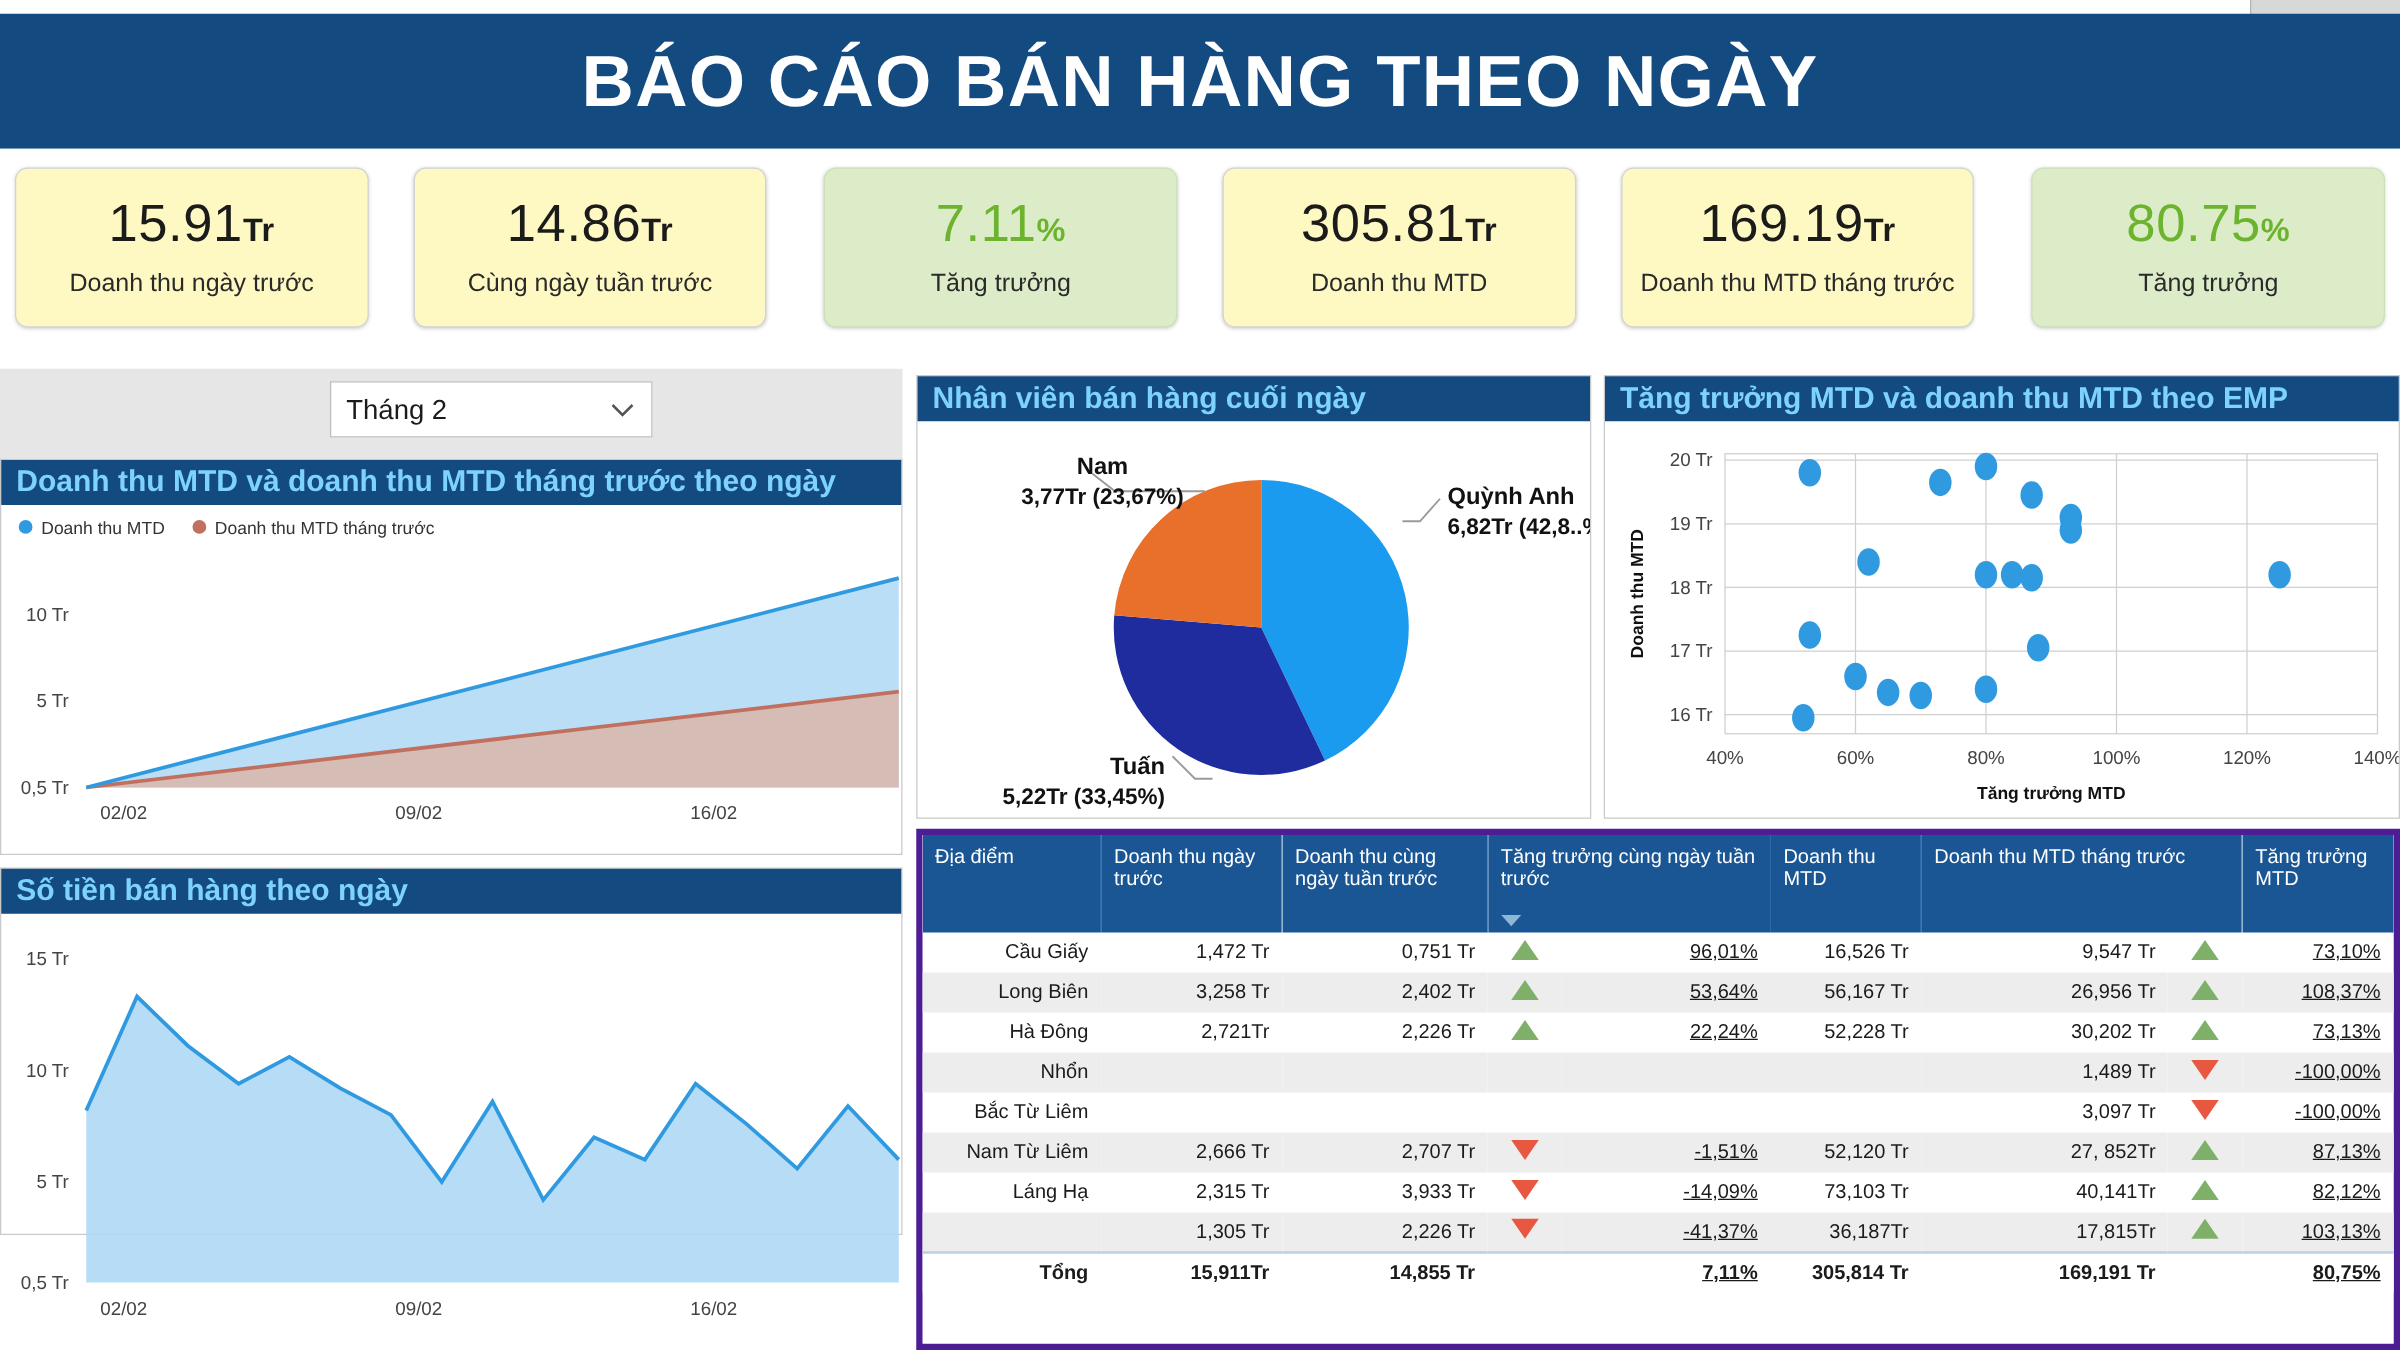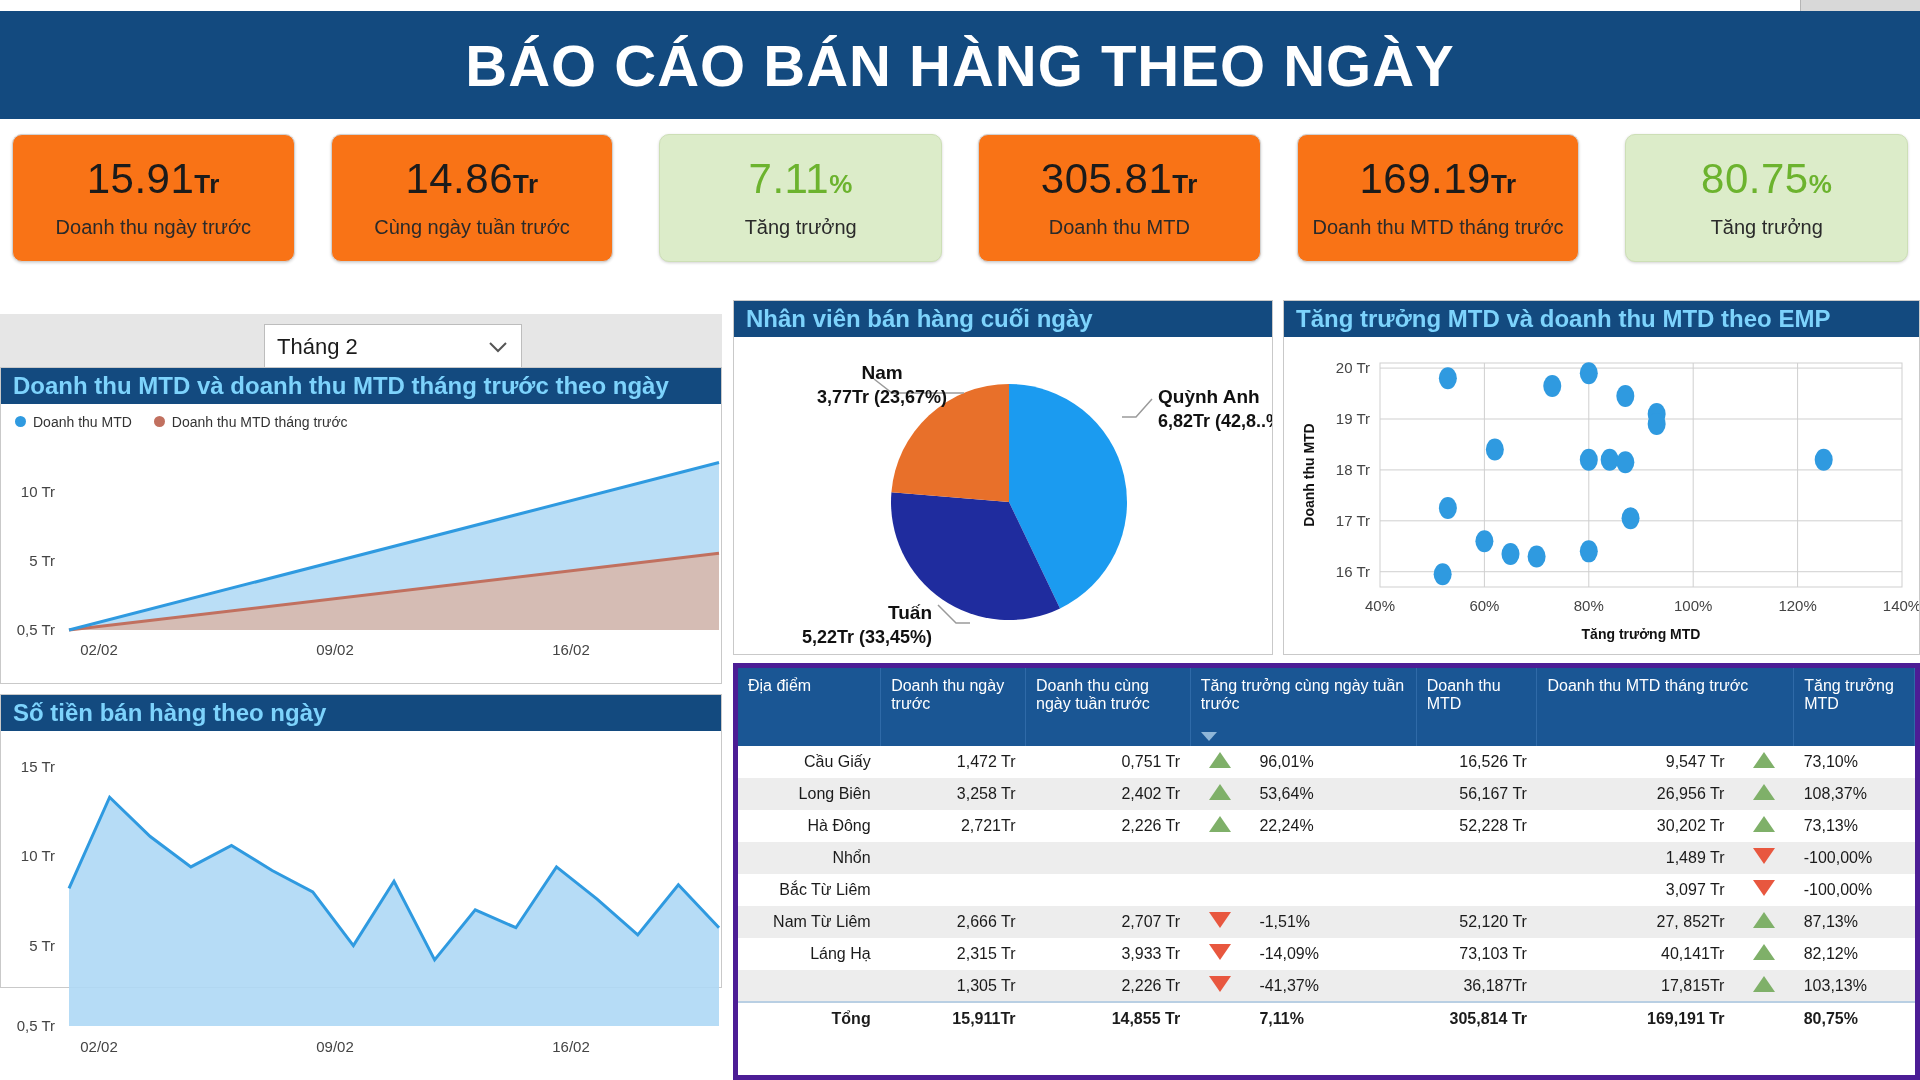--- a/index.html
+++ b/index.html
@@ -26,33 +26,33 @@
     background: #d8d8d8; border-left: 1px solid #b5b5b5; border-bottom:1px solid #b5b5b5;
   }
 
   
   .kpi-strip {
     position: absolute; left: 0; top: 119px; width: 1920px; height: 170px;
     background: #ffffff; display: flex; gap: 36px; padding: 15px 12px 0 12px;
   }
   .kpi {
     flex: 1 1 0; height: 128px; border-radius: 10px;
-    background: #f97316; border: 1px solid #d2d2d2;
+    background: #fef9c3; border: 1px solid #d2d2d2;
     box-shadow: 0 1px 3px rgba(0,0,0,.18);
     display: flex; flex-direction: column; align-items: center; justify-content: center;
   }
   .kpi.green { background: #dcecc9; border-color: #cddfb6; margin-left: 10px; }
   .kpi .val { font-size: 42px; color: #1b1b1b; letter-spacing: .5px; line-height: 1; }
   .kpi .val .unit { font-size: 26px; font-weight: bold; }
   .kpi.green .val { color: #6cb32e; }
   .kpi .lbl { margin-top: 16px; font-size: 20px; color: #2a2a2a; }
 
   
   .slicer-band {
-    position: absolute; left: 0; top: 295px; width: 722px; height: 88px; background: #e6e6e6; margin-top: 19px;
+    position: absolute; left: 0; top: 295px; width: 722px; height: 88px; background: #e6e6e6;
   }
   .slicer {
     position: absolute; left: 264px; top: 10px; width: 258px; height: 45px;
     background: #ffffff; border: 1px solid #bdbdbd;
     display: flex; align-items: center; padding: 0 12px;
     font-size: 22px; color: #1b1b1b;
   }
   .slicer .chev { margin-left: auto; }
 
   .panel { position: absolute; background: #fff; border: 1px solid #c9c9c9; }
@@ -90,21 +90,21 @@
   table.grid thead th .sort { position: absolute; left: 10px; bottom: 5px;
       width: 0; height: 0; border-left: 8px solid transparent; border-right: 8px solid transparent;
       border-top: 9px solid #8fb6d8; }
   table.grid tbody td {
     font-size: 16px; color: #1b1b1b; padding: 5px 10px; height: 32px;
     white-space: nowrap;
   }
   table.grid tbody tr:nth-child(even) { background: #ededed; }
   td.num { text-align: right; }
   td.loc { text-align: right; }
-  td.pct { text-align: left; }
+  td.pct { text-align: right; text-decoration: underline; }
   .tri-up, .tri-dn { display: inline-block; width: 0; height: 0; }
   .tri-up { border-left: 11px solid transparent; border-right: 11px solid transparent; border-bottom: 16px solid #7fb069; }
   .tri-dn { border-left: 11px solid transparent; border-right: 11px solid transparent; border-top: 16px solid #e8573f; }
   td.ind { text-align: center; width: 54px; }
   tr.total td { font-weight: bold; border-top: 2px solid #b9cfe3; background: #fff !important; font-size: 17px; }
 </style>
 </head>
 <body>
 
 <div class="page">

